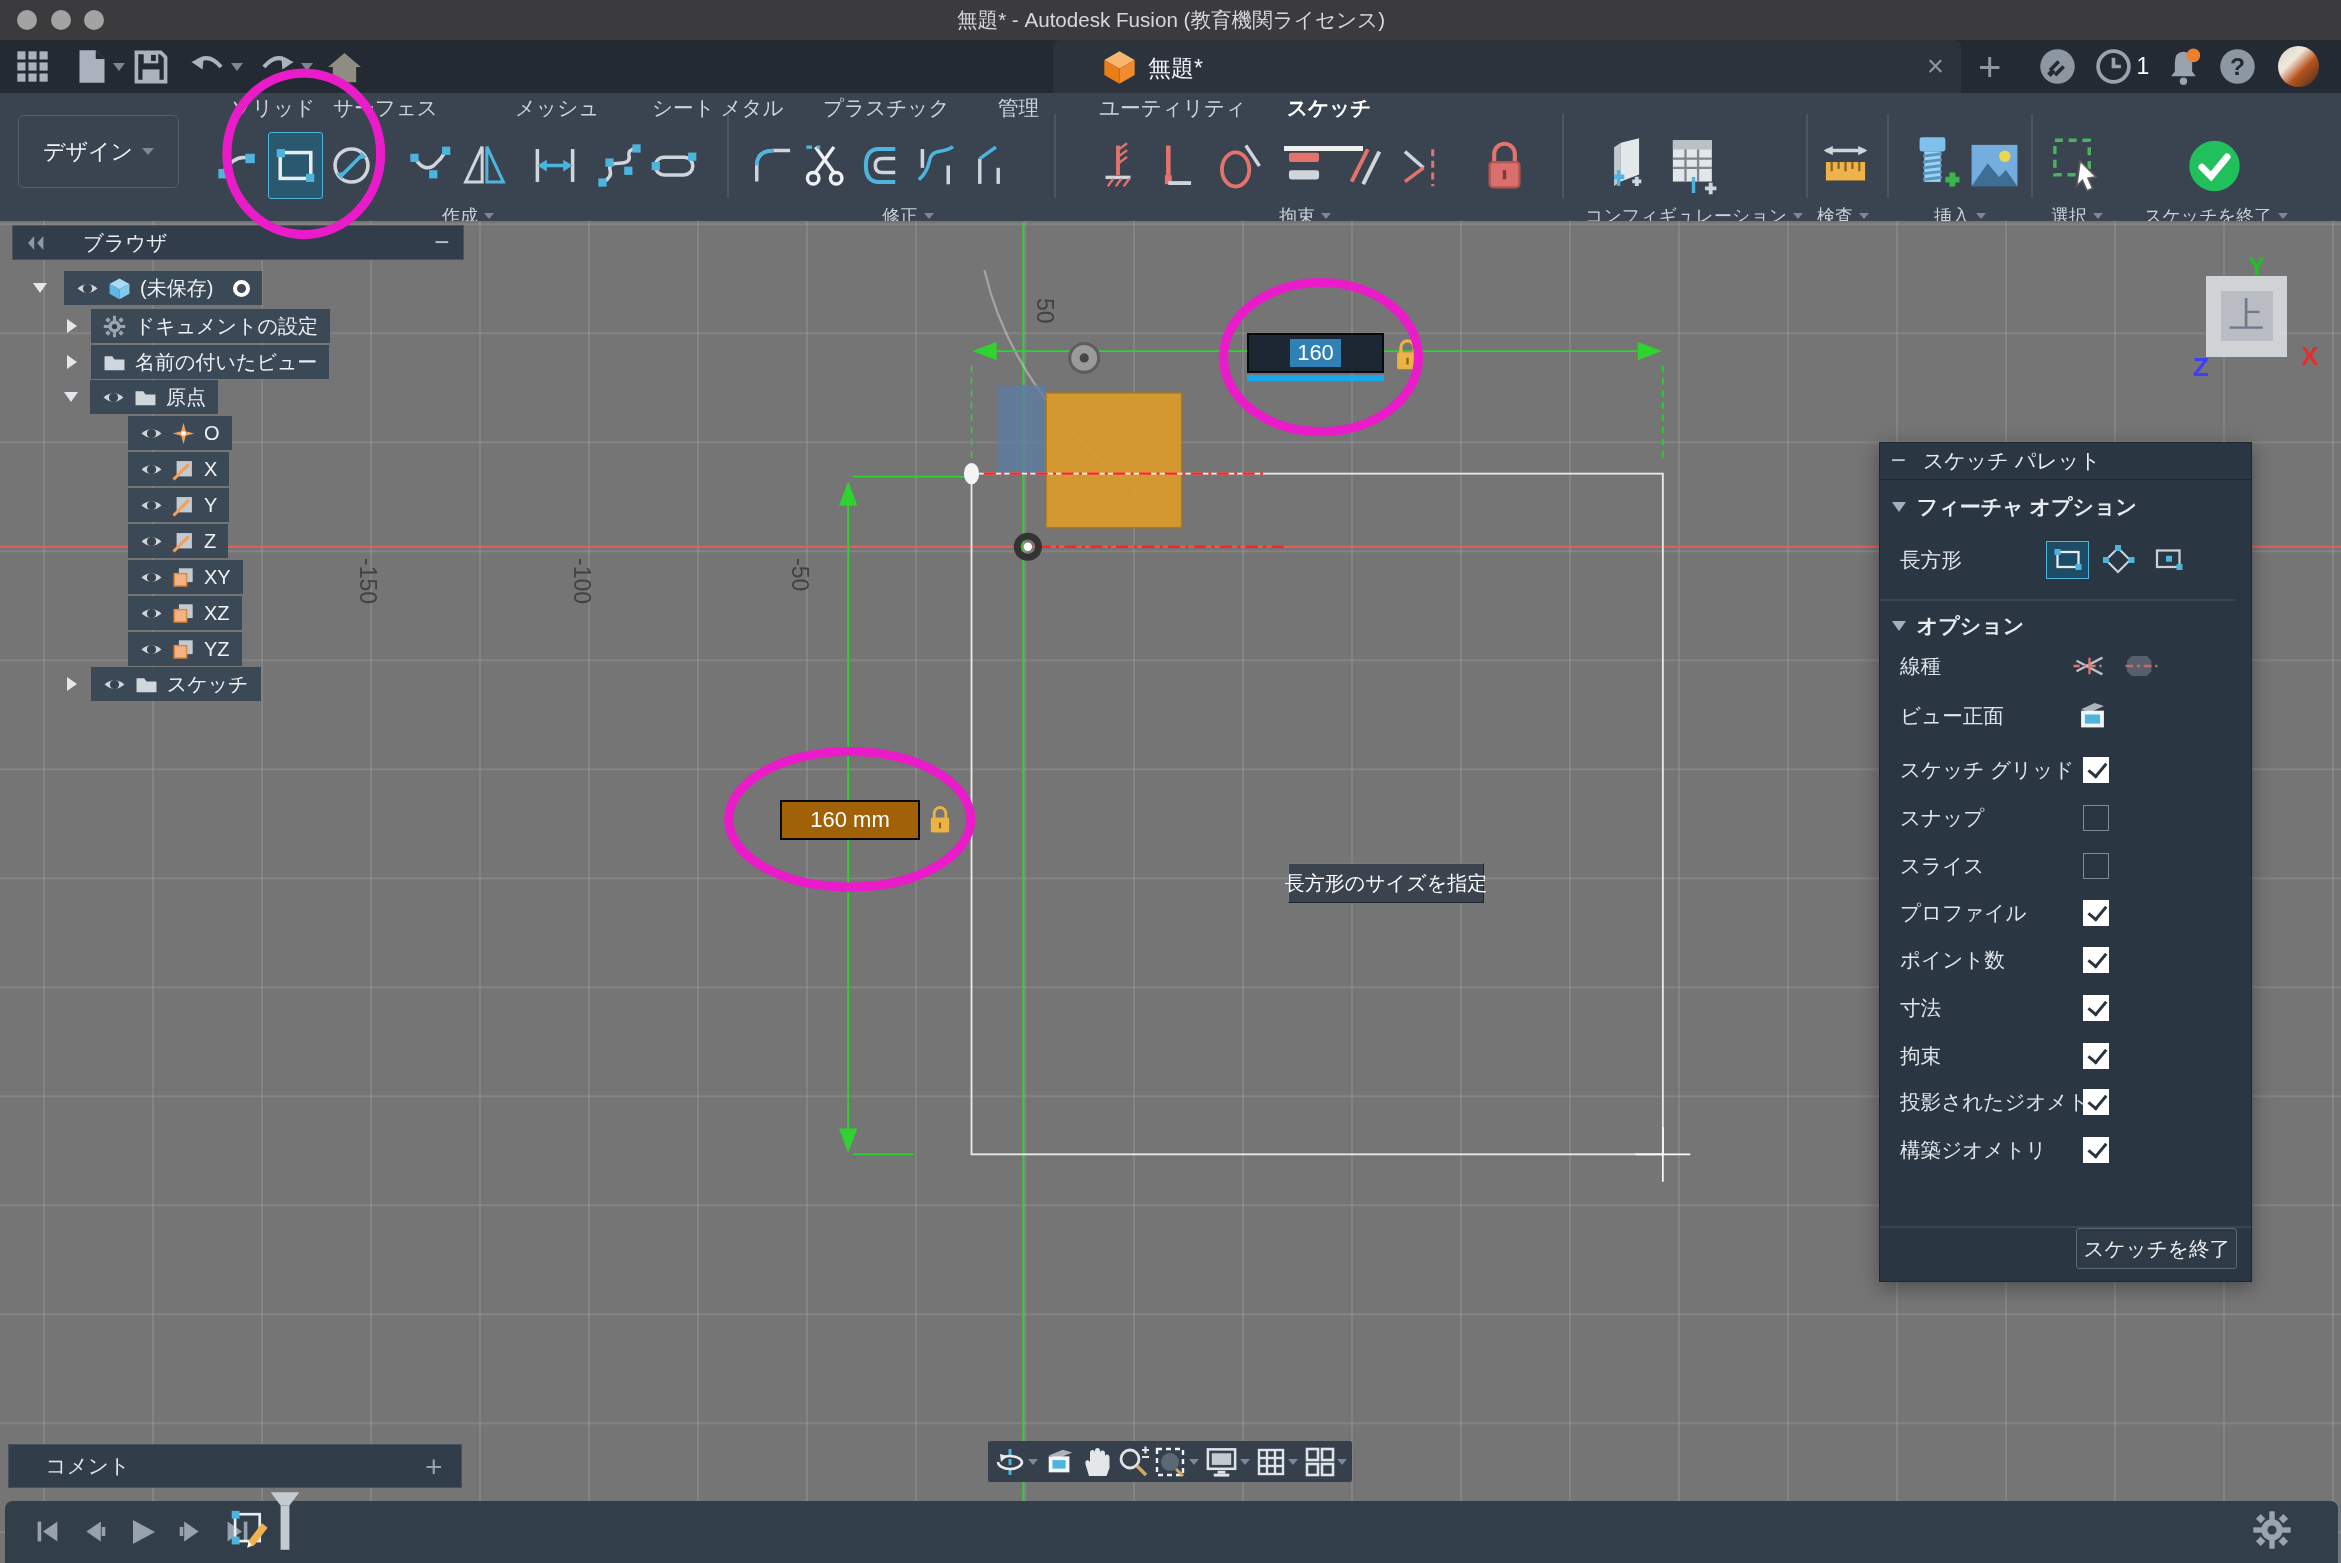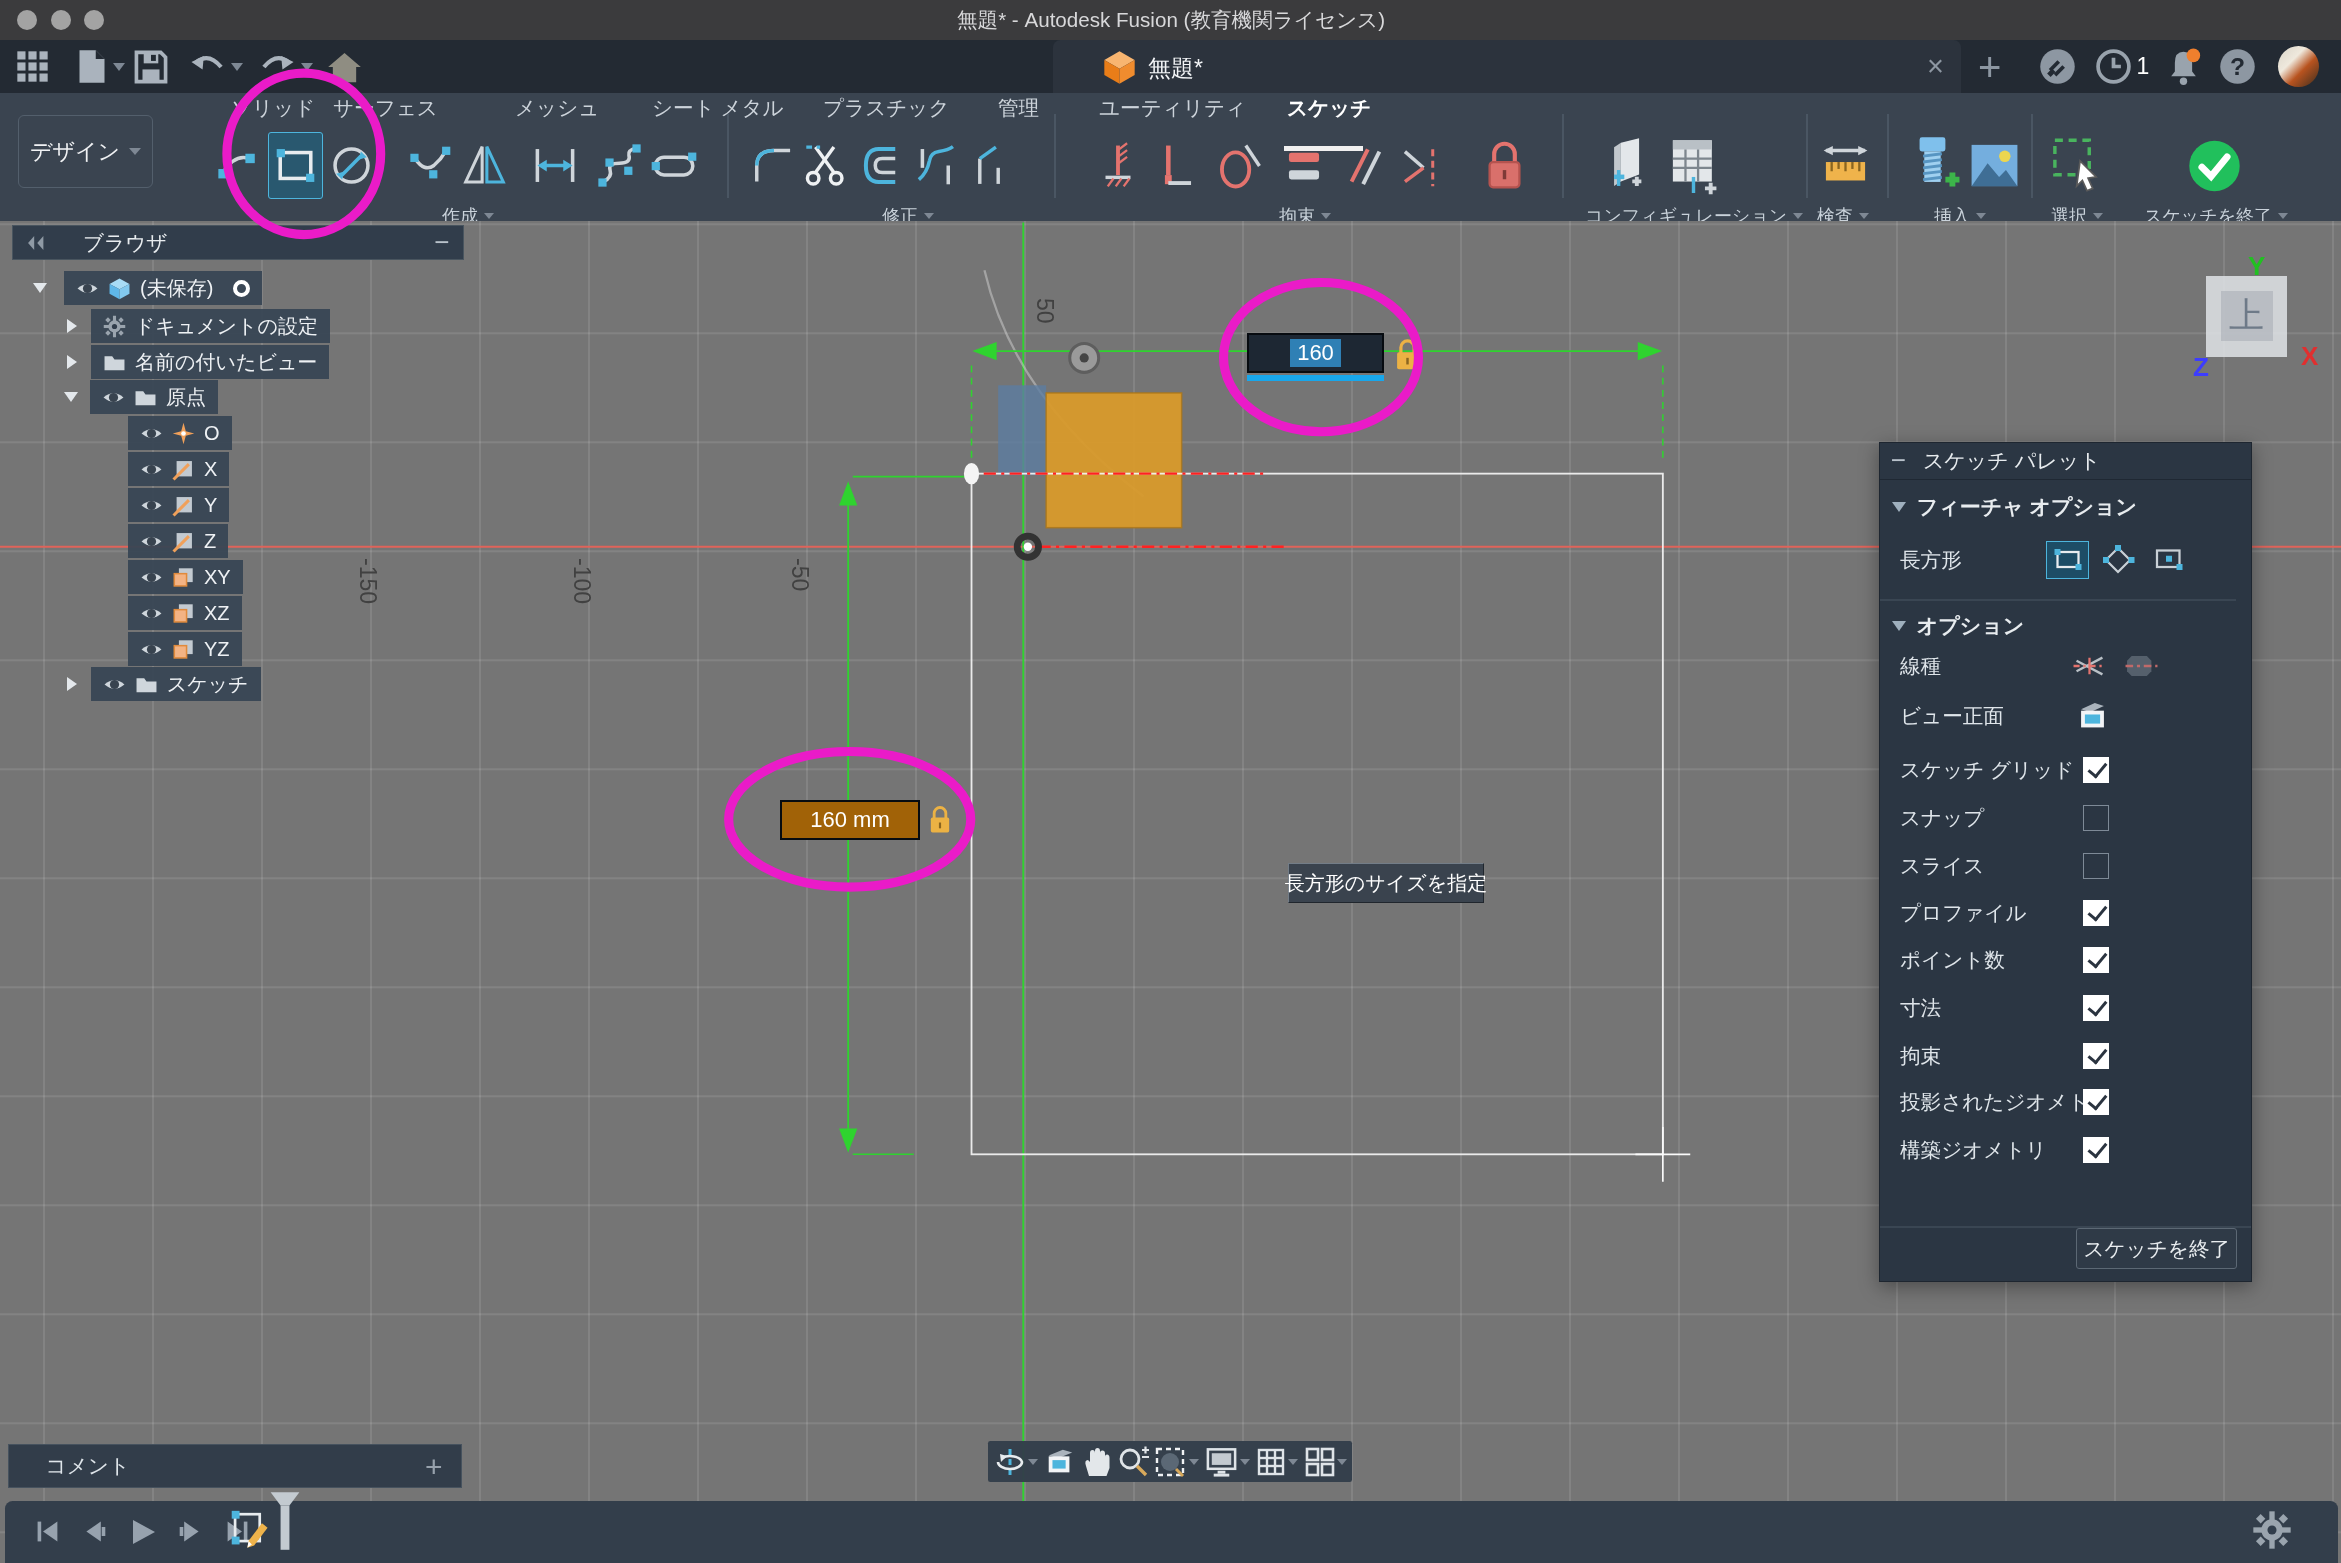--- a/index.html
+++ b/index.html
@@ -21,21 +21,21 @@
   .doc-tab .dt-title{position:absolute;left:95px;top:13px;font-size:23px;color:#f2f4f6;}
   .doc-tab .x{position:absolute;right:17px;top:10.7px;font-size:29px;color:#8d97a2;line-height:30px;}
   .caret{width:0;height:0;border-left:6.9px solid transparent;border-right:6.9px solid transparent;border-top:8.4px solid #7e8894;display:inline-block;}
   .badge-num{font-size:23px;color:#fff;}
 
   
   .ribbon{position:absolute;left:0;top:93px;width:2342px;height:128px;background:#3a4450;}
   .rtab{position:absolute;top:1px;font-size:20.6px;color:#ccd3da;white-space:nowrap;text-align:right;}
   .rtab.active{color:#ffffff;font-weight:bold;}
   .tab-underline{position:absolute;left:1284px;top:53px;width:79px;height:5.3px;background:#f0f0f0;}
-  .design-btn{position:absolute;left:18px;top:22px;width:135px;height:73px;border:1.5px solid #535f6c;border-radius:6px;
+  .design-btn{position:absolute;left:18px;top:22px;width:161px;height:73px;border:1.5px solid #535f6c;border-radius:6px;
     display:flex;align-items:center;justify-content:center;gap:9px;font-size:22px;color:#f0f2f4;}
   .design-btn .caret{border-top-width:7.6px;}
   .ticon{position:absolute;top:39px;width:55px;height:67px;display:flex;align-items:center;justify-content:center;}
   .ticon.sel{background:#29586f;border:1.5px solid #4db5dd;border-radius:3px;}
   .glabel{position:absolute;top:111px;font-size:18px;color:#c9d2da;display:flex;align-items:center;gap:6px;white-space:nowrap;}
   .glabel .caret{border-left-width:5.3px;border-right-width:5.3px;border-top-width:6.9px;}
   .gsep{position:absolute;top:21px;width:1.5px;height:84px;background:#4a5663;}
 
   
   .canvas{position:absolute;left:0;top:221px;width:2342px;height:1343px;background-color:#757575;

